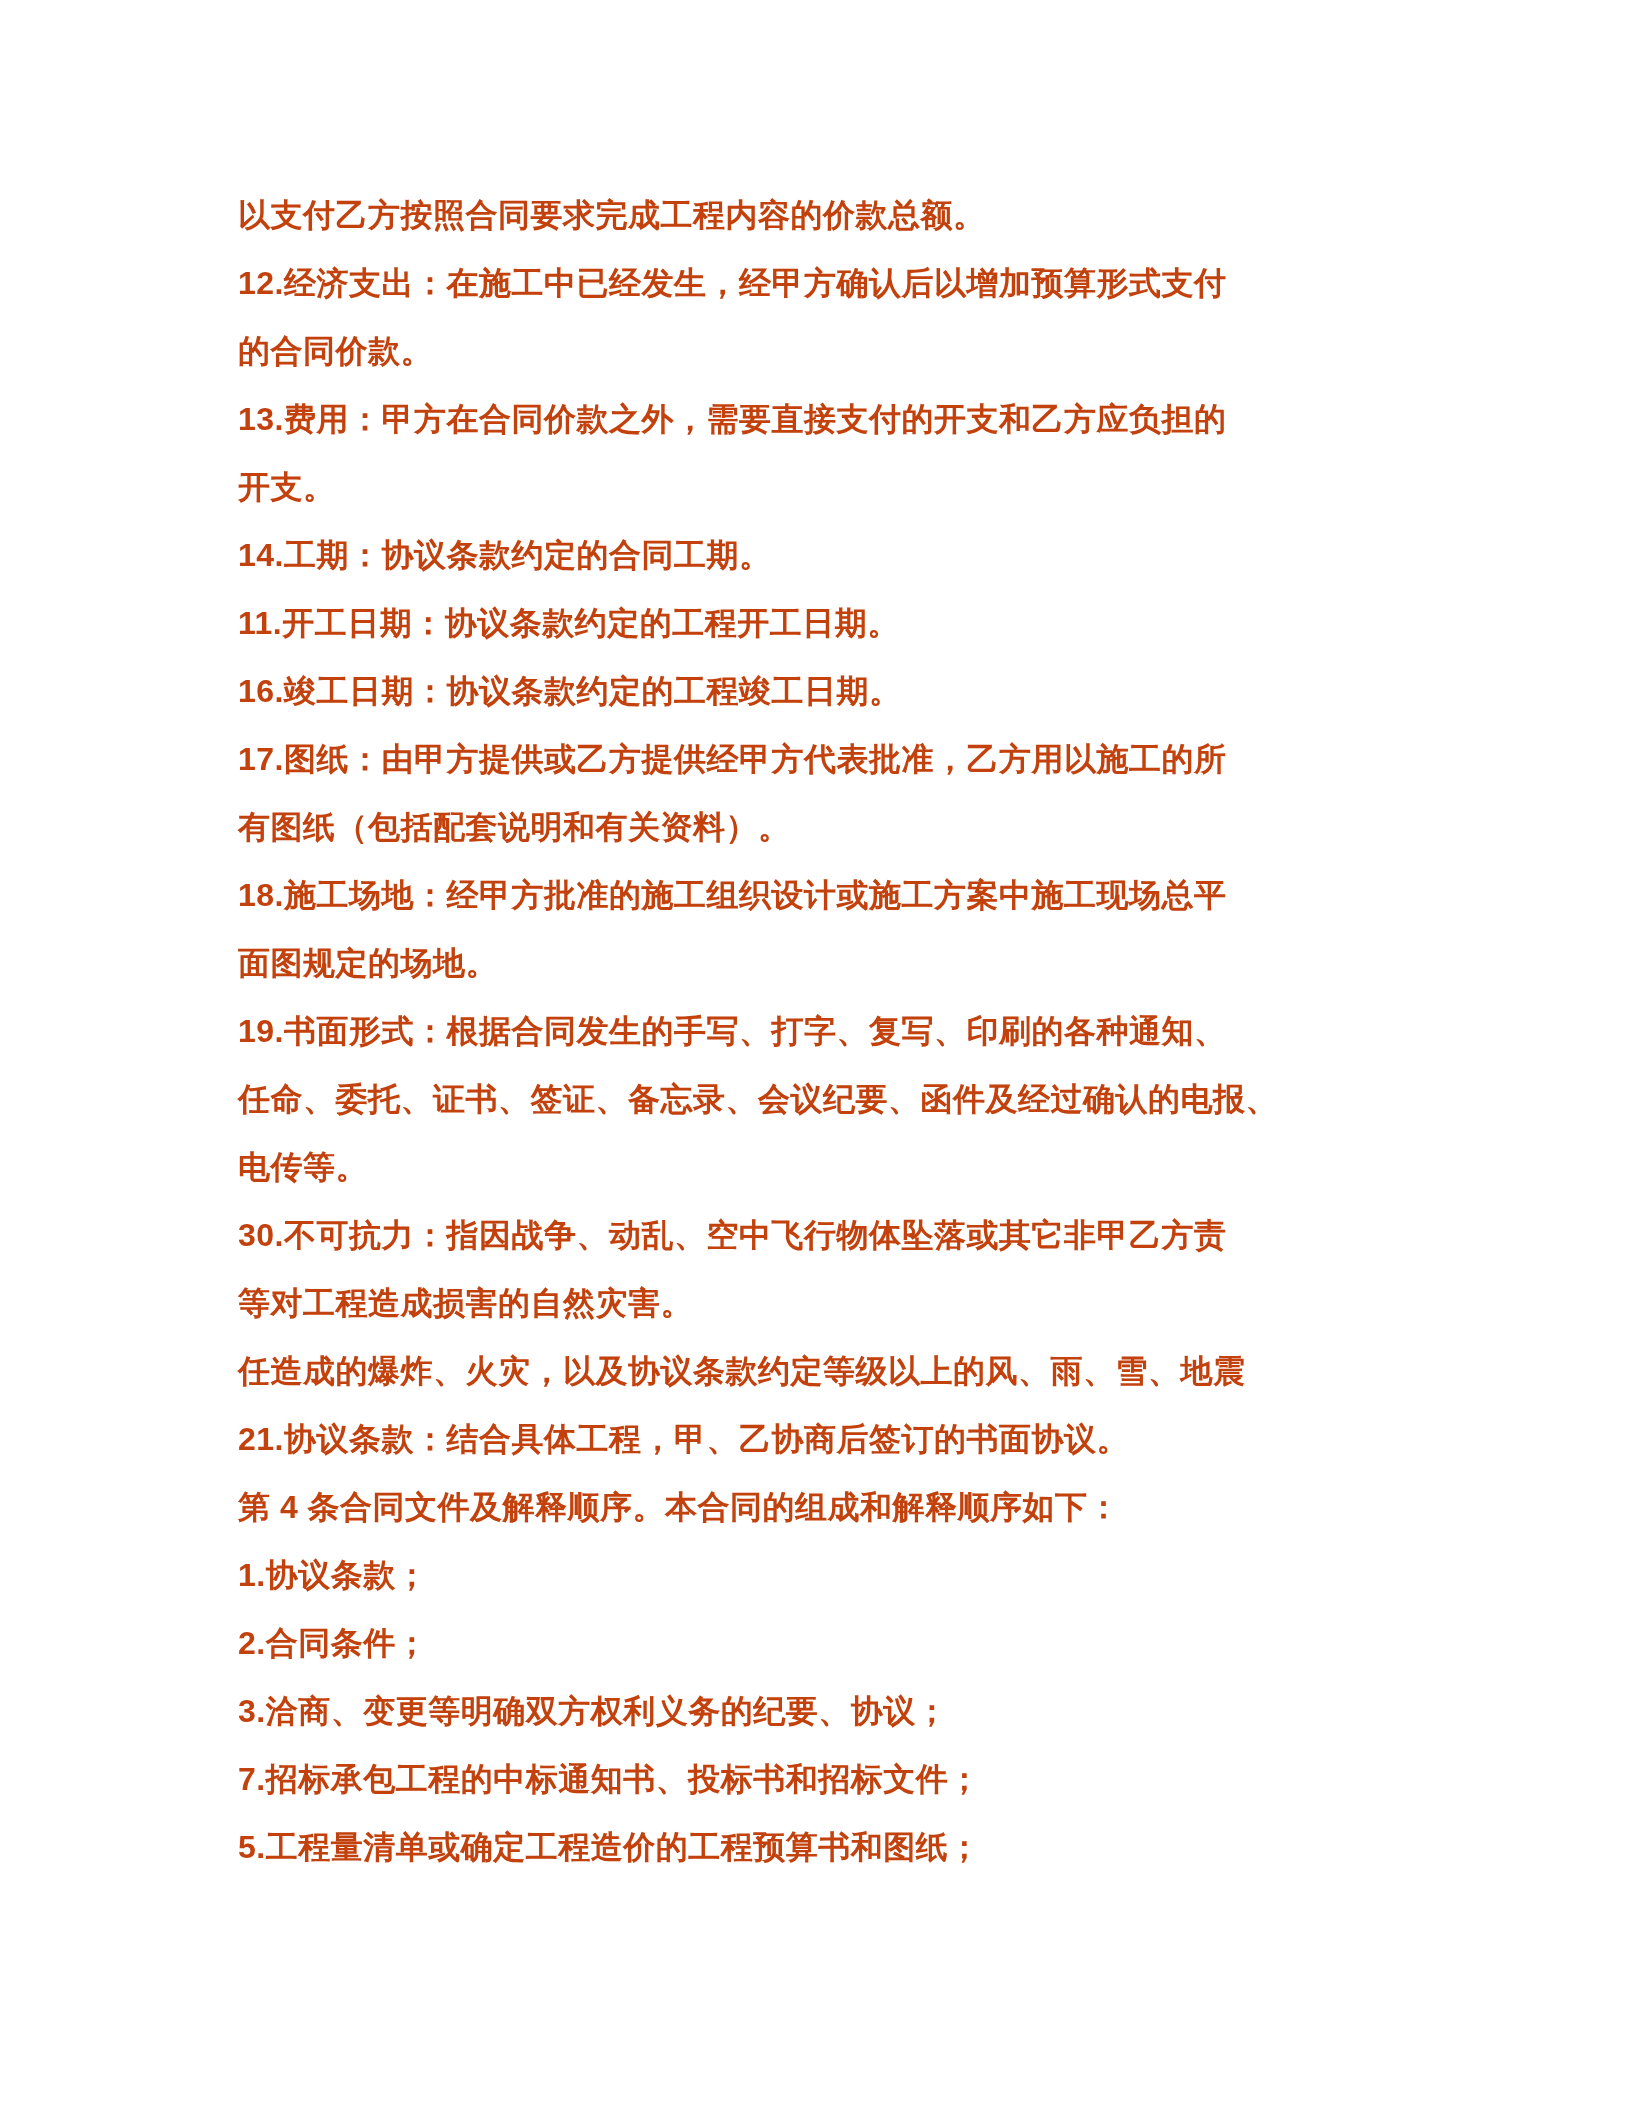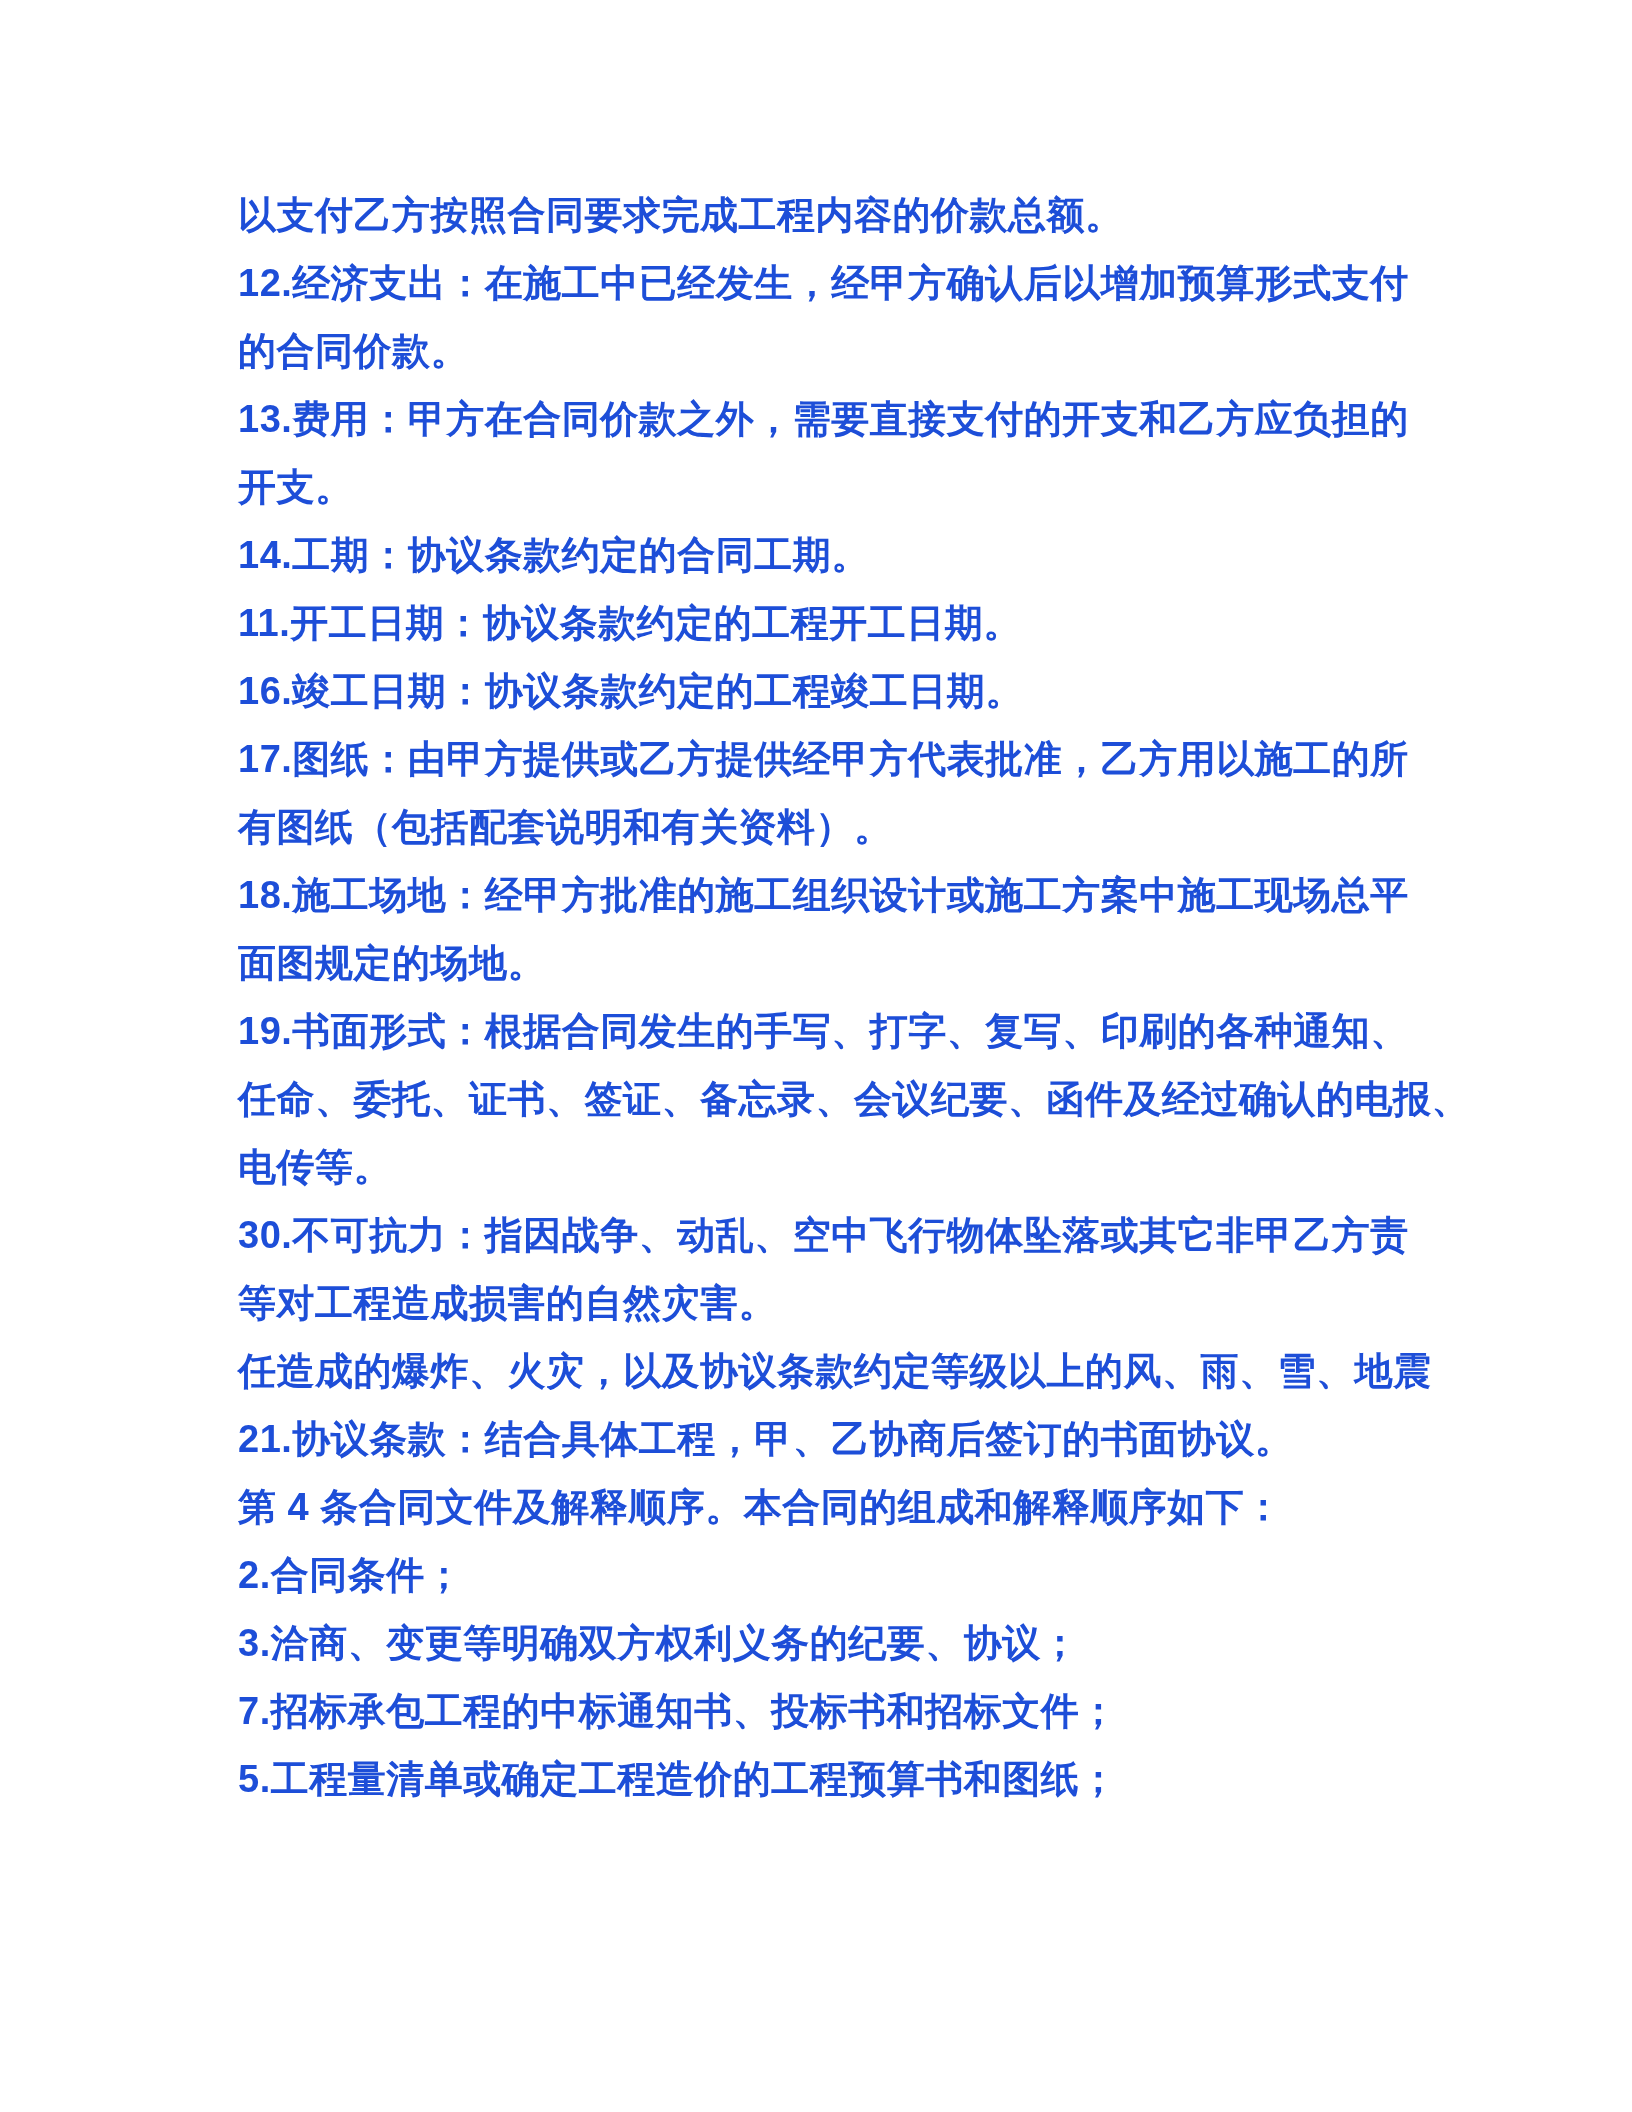--- a/index.html
+++ b/index.html
@@ -15,23 +15,23 @@
   .page {
     box-sizing: border-box;
     width: 1632px;
     height: 2112px;
     background: #ffffff;
     padding: 181px 160px 0 238px;
   }
   .doc-line {
     font-family: "Liberation Sans", "DejaVu Sans", sans-serif;
     font-weight: bold;
-    font-size: 38px;
+    font-size: 32px;
     line-height: 68px;
-    color: #1d4ed8;
+    color: #c2410c;
     white-space: nowrap;
     letter-spacing: 0.5px;
   }
 </style>
 </head>
 <body>
 
 <div class="page">
   <div class="doc-line">以支付乙方按照合同要求完成工程内容的价款总额。</div>
   <div class="doc-line">12.经济支出：在施工中已经发生，经甲方确认后以增加预算形式支付</div>
@@ -46,17 +46,18 @@
   <div class="doc-line">18.施工场地：经甲方批准的施工组织设计或施工方案中施工现场总平</div>
   <div class="doc-line">面图规定的场地。</div>
   <div class="doc-line">19.书面形式：根据合同发生的手写、打字、复写、印刷的各种通知、</div>
   <div class="doc-line">任命、委托、证书、签证、备忘录、会议纪要、函件及经过确认的电报、</div>
   <div class="doc-line">电传等。</div>
   <div class="doc-line">30.不可抗力：指因战争、动乱、空中飞行物体坠落或其它非甲乙方责</div>
   <div class="doc-line">等对工程造成损害的自然灾害。</div>
   <div class="doc-line">任造成的爆炸、火灾，以及协议条款约定等级以上的风、雨、雪、地震</div>
   <div class="doc-line">21.协议条款：结合具体工程，甲、乙协商后签订的书面协议。</div>
   <div class="doc-line">第 4 条合同文件及解释顺序。本合同的组成和解释顺序如下：</div>
+  <div class="doc-line">1.协议条款；</div>
   <div class="doc-line">2.合同条件；</div>
   <div class="doc-line">3.洽商、变更等明确双方权利义务的纪要、协议；</div>
   <div class="doc-line">7.招标承包工程的中标通知书、投标书和招标文件；</div>
   <div class="doc-line">5.工程量清单或确定工程造价的工程预算书和图纸；</div>
 </div>
 
 </body></html>

